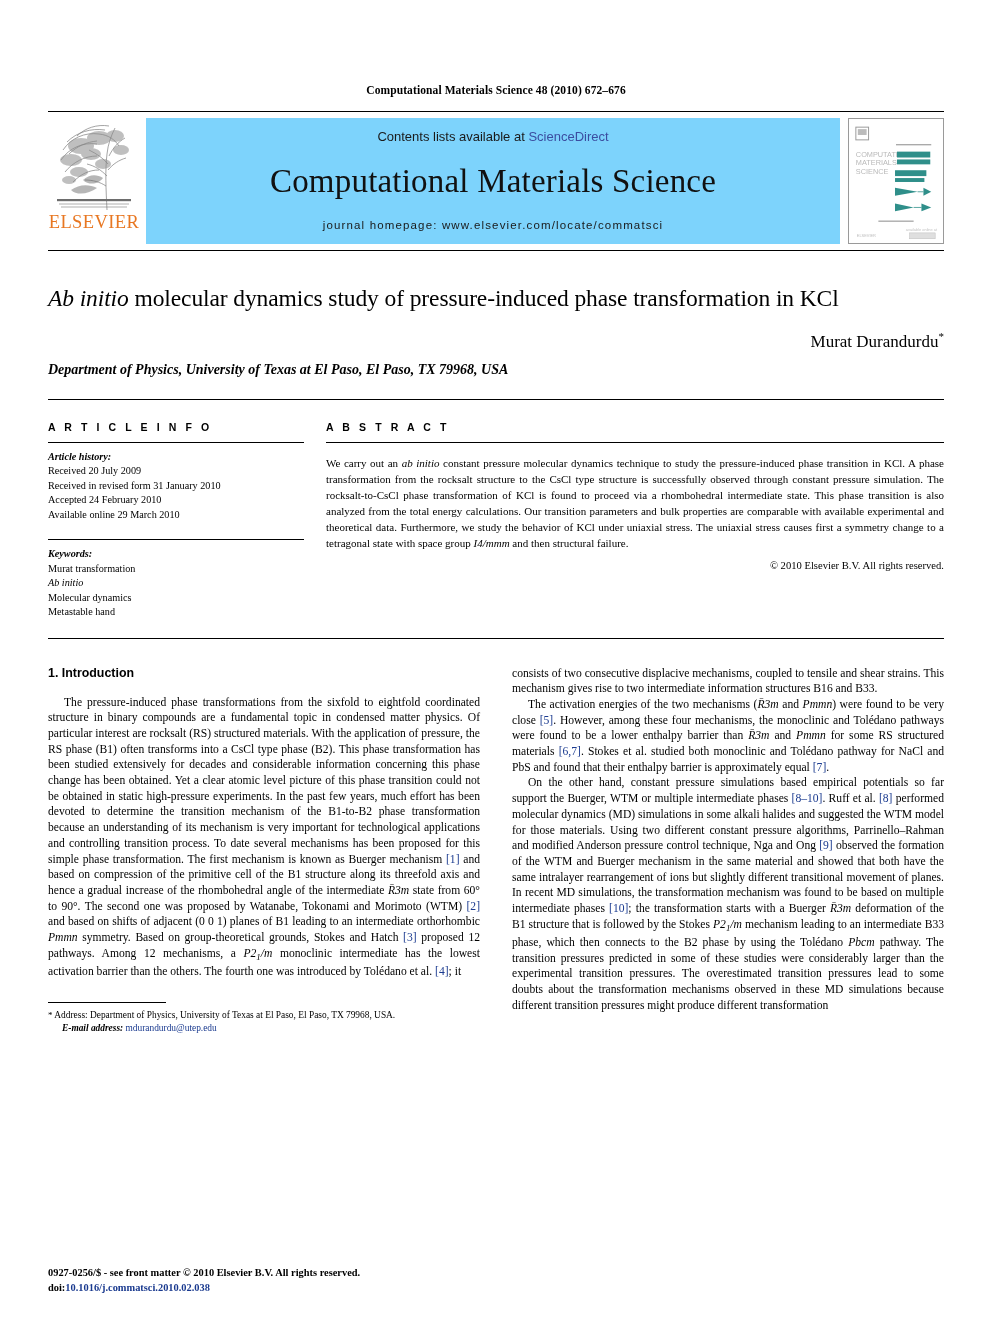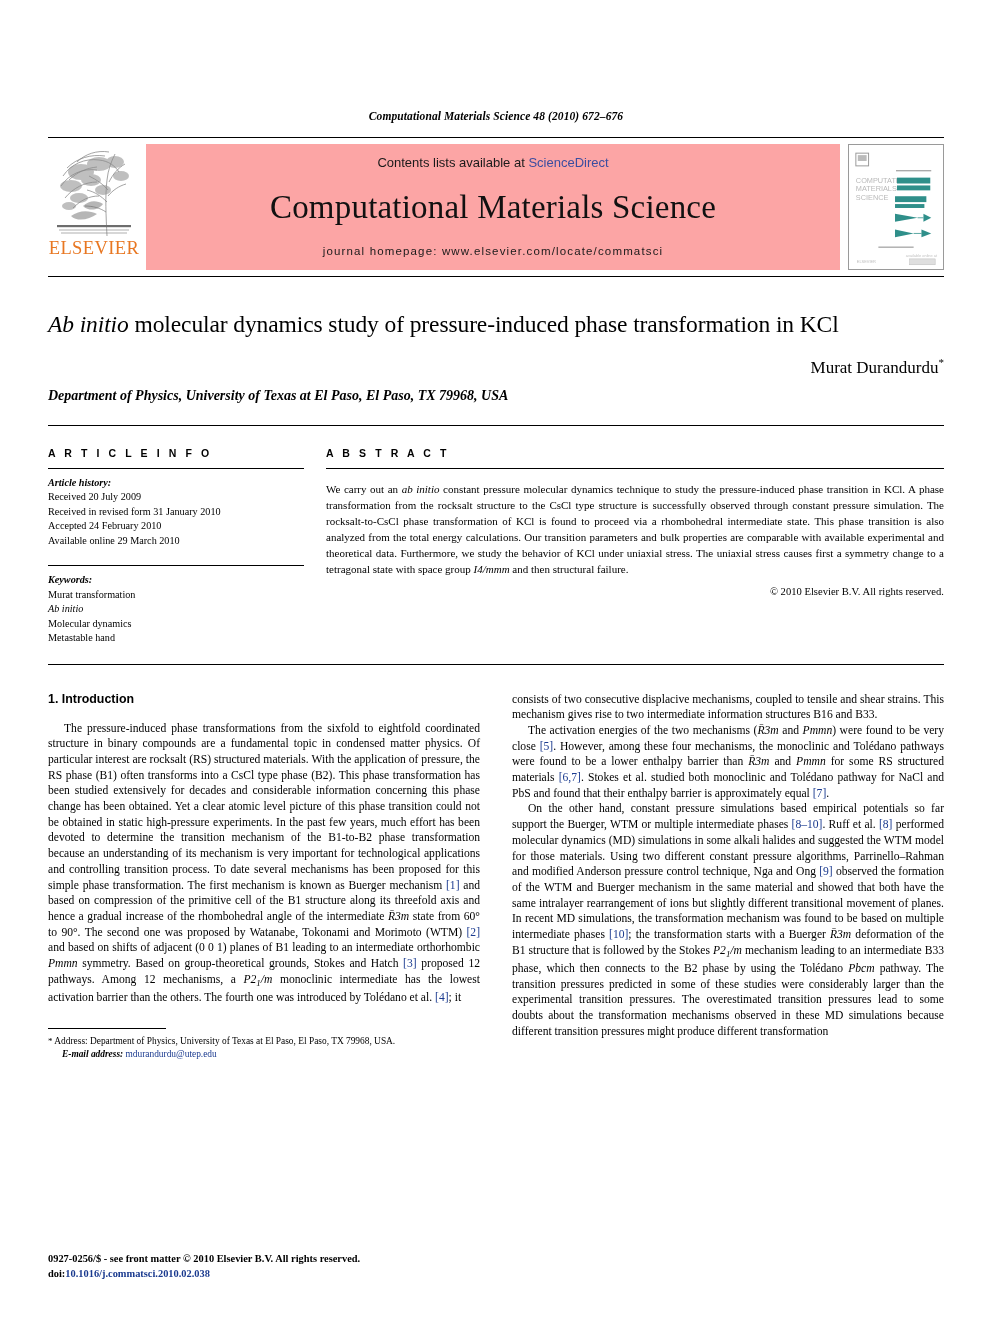--- a/index.html
+++ b/index.html
@@ -22,23 +22,22 @@
     position: relative;
     box-sizing: border-box;
     padding: 0 48px;
   }
 
   
   .running-head {
     text-align: center;
     font-size: 11.5px;
     font-weight: bold;
-    padding-top: 110px;
+    padding-top: 84px;
     letter-spacing: 0.1px;
-    font-style: italic;
   }
 
   .rule-top {
     margin-top: 15px;
     border-top: 1.6px solid #000;
   }
 
   
   .banner {
     display: flex;
@@ -59,21 +58,21 @@
   .elsevier-word {
     font-family: "Liberation Serif", serif;
     font-size: 18.5px;
     color: #E87722;
     letter-spacing: 0.4px;
     line-height: 1;
     margin-top: 1px;
   }
   .banner-center {
     flex: 1 1 auto;
-    background: #fca5a5;
+    background: #7dd3fc;
     margin-left: 6px;
     margin-right: 8px;
     display: flex;
     flex-direction: column;
     align-items: center;
     justify-content: space-between;
     padding: 11px 0 13px 0;
     box-sizing: border-box;
   }
   .contents-line {
@@ -245,21 +244,21 @@
     line-height: 1.42;
     text-align: justify;
   }
   .footnote .star { font-size: 9px; }
   .footnote .lab { font-style: italic; font-weight: bold; }
   .link { color: #1a3a8f; }
 
   .imprint {
     position: absolute;
     left: 48px;
-    bottom: 42px;
+    bottom: 28px;
     font-size: 10.4px;
     line-height: 1.45;
     font-weight: bold;
   }
   .imprint .doi-num { color: #1a3a8f; font-weight: bold; }
 </style>
 </head>
 <body>
 
 <div class="page">

